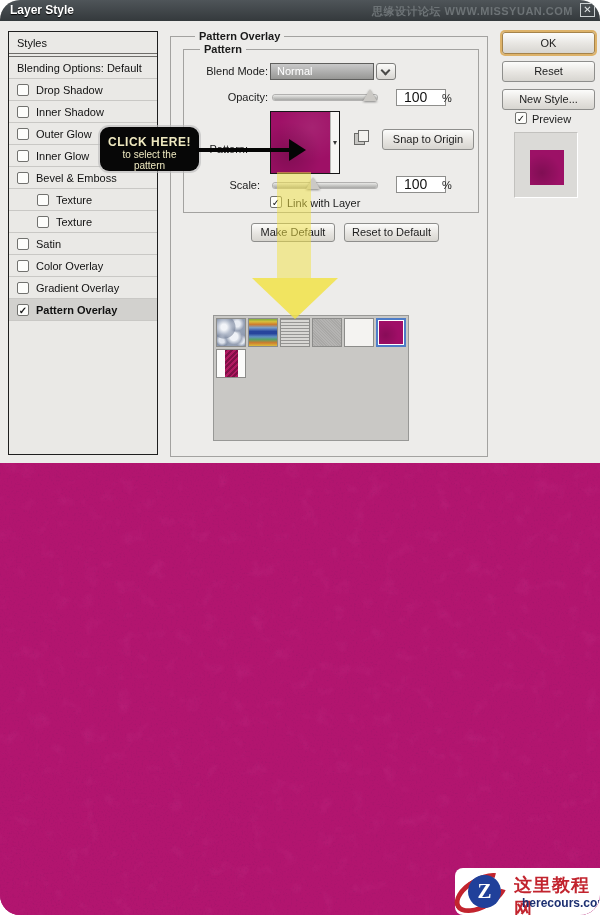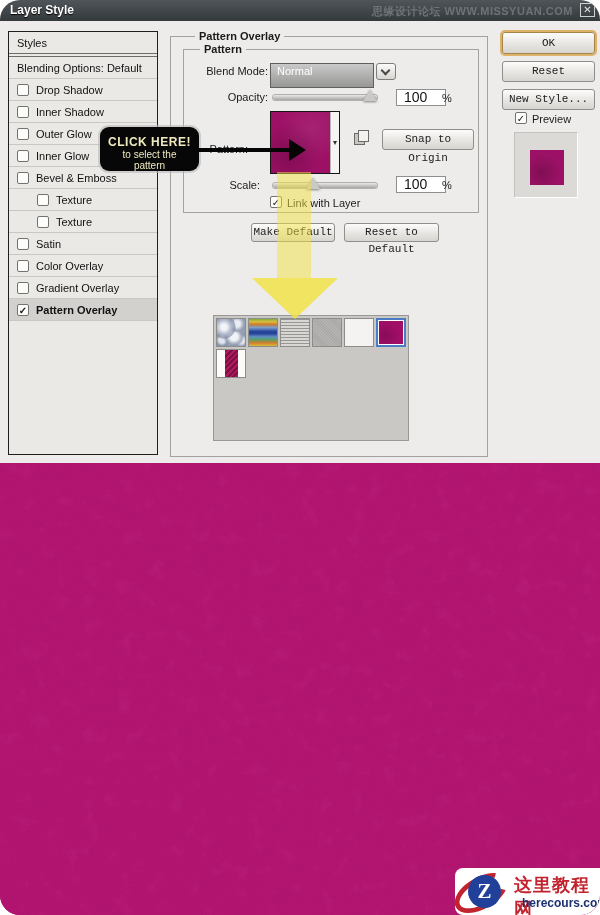--- a/index.html
+++ b/index.html
@@ -36,21 +36,21 @@
   #outer-group>.group-label{left:24px;}
   #inner-group{left:12px;top:12px;width:296px;height:164px;border:1px solid #a3a2a0;position:absolute;}
   #inner-group>.group-label{left:16px;}
 
   .row-label{position:absolute;font-size:11px;color:#1a1a1a;text-align:right;}
   #blend-label{left:0;top:15px;width:84px;}
   #opacity-label{left:0;top:41px;width:84px;}
   #pattern-label{left:0;top:93px;width:64px;}
   #scale-label{left:0;top:129px;width:76px;}
 
-  .bm-select{position:absolute;left:86px;top:13px;width:104px;height:25px;border:1px solid #5f5f5d;
+  .bm-select{position:absolute;left:86px;top:13px;width:104px;height:17px;border:1px solid #5f5f5d;
     background:linear-gradient(#c9c9c9,#979795);color:#fff;font-size:11px;line-height:15px;padding-left:6px;}
   .dd-btn{position:absolute;left:192px;top:13px;width:20px;height:17px;border:1px solid #7d7d7b;border-radius:3px;
     background:linear-gradient(#fbfbf9,#d8d6d2);}
   .chev{position:absolute;left:5px;top:3px;width:7px;height:7px;border-right:2px solid #4a4a48;border-bottom:2px solid #4a4a48;transform:rotate(45deg);}
 
   .slider{position:absolute;width:104px;height:5px;border-radius:3px;
     background:linear-gradient(#e8e8e6,#a7a7a5);box-shadow:0 0 0 1px rgba(130,130,128,.55);}
   #opacity-slider{left:89px;top:45px;}
   #scale-slider{left:89px;top:133px;}
   .thumb{position:absolute;width:0;height:0;border-left:7px solid transparent;border-right:7px solid transparent;
@@ -69,21 +69,21 @@
   .swatch{width:59px;height:100%;background-color:#9e1066;
     background-image:radial-gradient(circle at 70% 25%,rgba(255,255,255,.08),transparent 55%),
                      radial-gradient(circle at 30% 70%,rgba(0,0,0,.18),transparent 55%);}
   .swatch-arrow{width:9px;display:flex;align-items:center;justify-content:center;font-size:8px;color:#333;border-left:1px solid #b9b8b5;}
 
   .newpat{position:absolute;left:170px;top:80px;width:16px;height:16px;}
   .newpat .p1{position:absolute;left:0;top:3px;width:11px;height:12px;border:1px solid #6a6a68;background:#c7c6c3;}
   .newpat .p2{position:absolute;left:4px;top:0;width:11px;height:12px;border:1px solid #6a6a68;background:#f3f2ef;}
 
   .btn{border:1px solid #8e8e8c;border-radius:3px;background:linear-gradient(#fcfcfb,#e7e5e1 55%,#d7d5d0);
-    font-size:11px;color:#1c1c1c;text-align:center;position:absolute;font-family:Liberation Mono, monospace;}
+    font-size:11px;color:#1c1c1c;text-align:center;position:absolute;}
   #snap-btn{left:198px;top:79px;width:92px;height:21px;line-height:19px;}
   #make-default{left:80px;top:186px;width:84px;height:19px;line-height:17px;}
   #reset-default{left:173px;top:186px;width:95px;height:19px;line-height:17px;}
 
   #link-cb{position:absolute;left:86px;top:146px;}
   #link-label{position:absolute;left:103px;top:147px;font-size:11px;color:#1a1a1a;}
 
   
   .picker{position:absolute;left:213px;top:315px;width:196px;height:126px;background:#c9c8c5;border:1px solid #989896;
     padding:1px;display:flex;flex-wrap:wrap;align-content:flex-start;}

